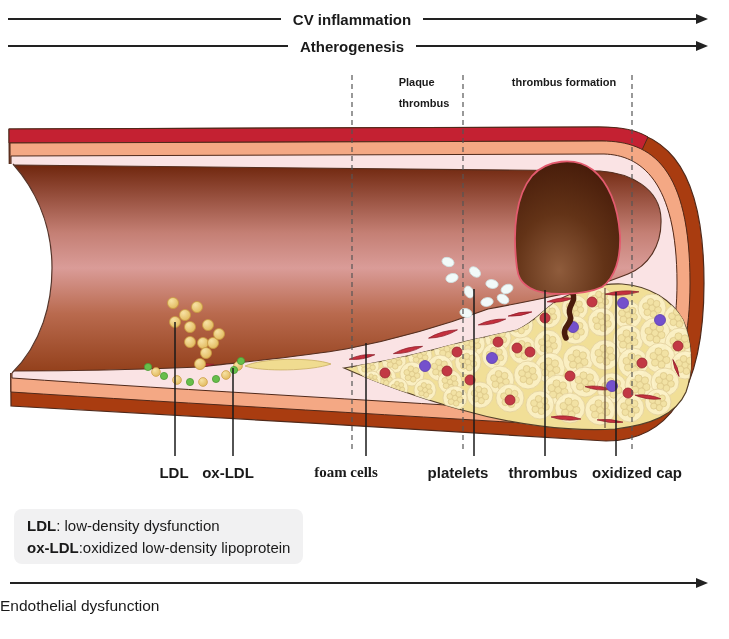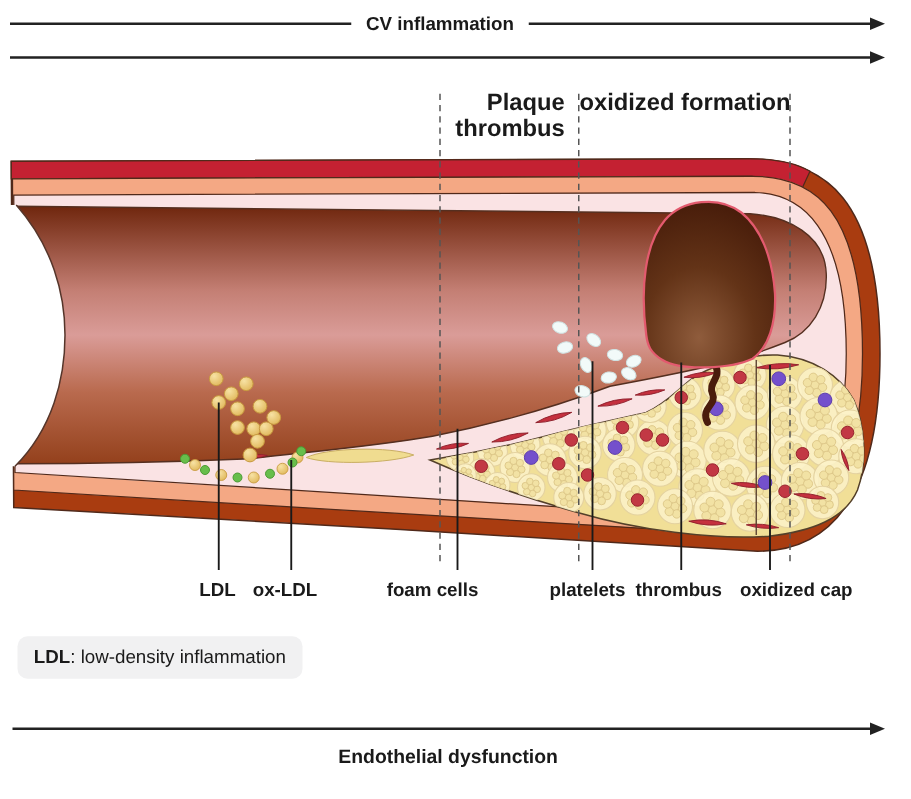--- a/index.html
+++ b/index.html
@@ -6,57 +6,58 @@
   .canvas{
     position:relative;width:717px;height:639px;background:#ffffff;overflow:hidden;
     font-family:"Liberation Sans","DejaVu Sans",sans-serif;color:#1a1a1a;
   }
   
   .arrow-row{position:absolute;left:8px;right:9px;display:flex;align-items:center;height:16px;}
   .arrow-row .line{flex:1 1 auto;height:2px;background:#222;}
   .arrow-row .arrow-label{flex:0 0 auto;padding:0 12px;font-size:15px;font-weight:700;white-space:nowrap;}
   .arrow-head{flex:0 0 auto;width:0;height:0;border-left:12px solid #222;border-top:5.5px solid transparent;border-bottom:5.5px solid transparent;}
   
-  .phase-label{position:absolute;top:72px;font-size:19px;font-weight:700;text-align:right;line-height:21px;transform:translateX(-50%);white-space:nowrap;}
+  .phase-label{position:absolute;top:72px;font-size:11px;font-weight:700;text-align:left;line-height:21px;transform:translateX(-50%);white-space:nowrap;margin-left:16px;}
   
   .part-label{position:absolute;top:464px;font-size:15px;font-weight:700;transform:translateX(-50%);white-space:nowrap;}
   
   .legend-box{position:absolute;left:14px;top:509px;background:#f1f1f2;border-radius:8px;padding:6px 13px;font-size:15px;line-height:21.5px;}
   .legend-line{white-space:nowrap;}
   .legend-term{font-weight:700;}
   
   .bottom-arrow{position:absolute;left:10px;right:9px;top:576px;display:flex;align-items:center;height:14px;}
   .bottom-arrow .line{flex:1 1 auto;height:2px;background:#222;}
-  .footer-label{position:absolute;left:0;right:0;top:597px;text-align:center;font-size:15.5px;font-weight:700;}
+  .footer-label{position:absolute;left:0;right:0;top:597px;text-align:left;font-size:15.5px;font-weight:400;}
   svg{position:absolute;left:0;top:0;}
 </style>
 </head>
 <body>
 
 <div class="canvas">
 
   <div class="arrow-row" style="top:11px;">
     <div class="line"></div>
     <div class="arrow-label">CV inflammation</div>
     <div class="line"></div>
     <div class="arrow-head"></div>
   </div>
 
   <div class="arrow-row" style="top:38px;">
     <div class="line"></div>
+    <div class="arrow-label">Atherogenesis</div>
     <div class="line"></div>
     <div class="arrow-head"></div>
   </div>
 
   <div class="phase-label" style="left:408px;">
     <div>Plaque</div>
     <div>thrombus</div>
   </div>
   <div class="phase-label" style="left:548px;">
-    <div>oxidized formation</div>
+    <div>thrombus formation</div>
   </div>
 
   <svg id="vessel" width="729" height="639" viewBox="0 0 729 639">
     <defs>
       <linearGradient id="lumenGrad" x1="0" y1="164" x2="0" y2="372" gradientUnits="userSpaceOnUse">
         <stop offset="0" stop-color="#6E250C"></stop>
         <stop offset="0.33" stop-color="#C47F74"></stop>
         <stop offset="0.5" stop-color="#DA9C98"></stop>
         <stop offset="0.72" stop-color="#B96A4E"></stop>
         <stop offset="1" stop-color="#93401B"></stop>
@@ -683,27 +684,28 @@
         <line x1="233" y1="368" x2="233" y2="456" stroke="#1a1a1a" stroke-width="1.5"></line>
         <line x1="366" y1="343" x2="366" y2="456" stroke="#1a1a1a" stroke-width="1.5"></line>
         <line x1="474" y1="289" x2="474" y2="456" stroke="#1a1a1a" stroke-width="1.5"></line>
         <line x1="545" y1="290" x2="545" y2="456" stroke="#1a1a1a" stroke-width="1.5"></line>
         <line x1="616" y1="292" x2="616" y2="456" stroke="#1a1a1a" stroke-width="1.5"></line>
       </g>
   </svg>
 
   <div class="part-label" style="left:174px;">LDL</div>
   <div class="part-label" style="left:228px;">ox-LDL</div>
-  <div class="part-label" style="left:346px;">foam cells</div>
-  <div class="part-label" style="left:458px;margin-left:12px;">platelets</div>
+  <div class="part-label" style="left:346px;font-family:Liberation Serif, serif;">foam cells</div>
+  <div class="part-label" style="left:458px;">platelets</div>
   <div class="part-label" style="left:543px;">thrombus</div>
   <div class="part-label" style="left:637px;">oxidized cap</div>
 
   <div class="legend-box">
-    <div class="legend-line"><span class="legend-term">LDL</span><span>: low-density inflammation</span></div>
+    <div class="legend-line"><span class="legend-term">LDL</span><span>: low-density dysfunction</span></div>
+    <div class="legend-line"><span class="legend-term">ox-LDL</span><span>:oxidized low-density lipoprotein</span></div>
   </div>
 
   <div class="bottom-arrow">
     <div class="line"></div>
     <div class="arrow-head"></div>
   </div>
   <div class="footer-label">Endothelial dysfunction</div>
 
 </div>
 

